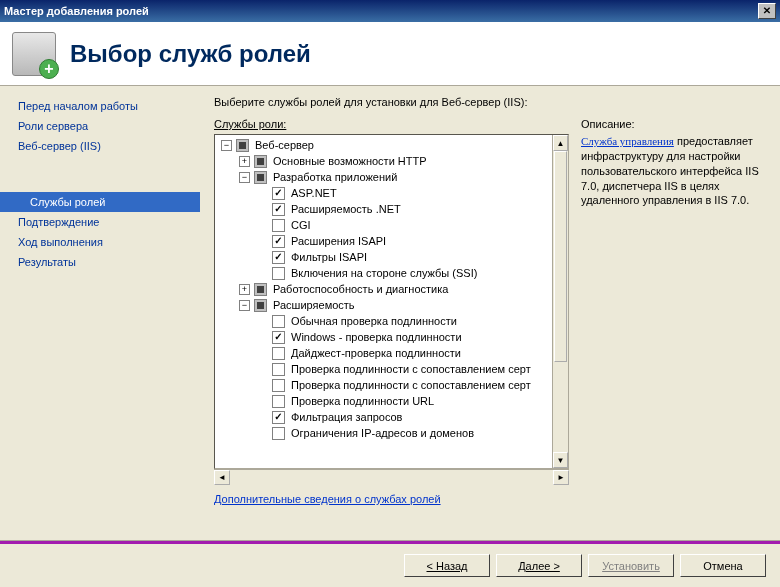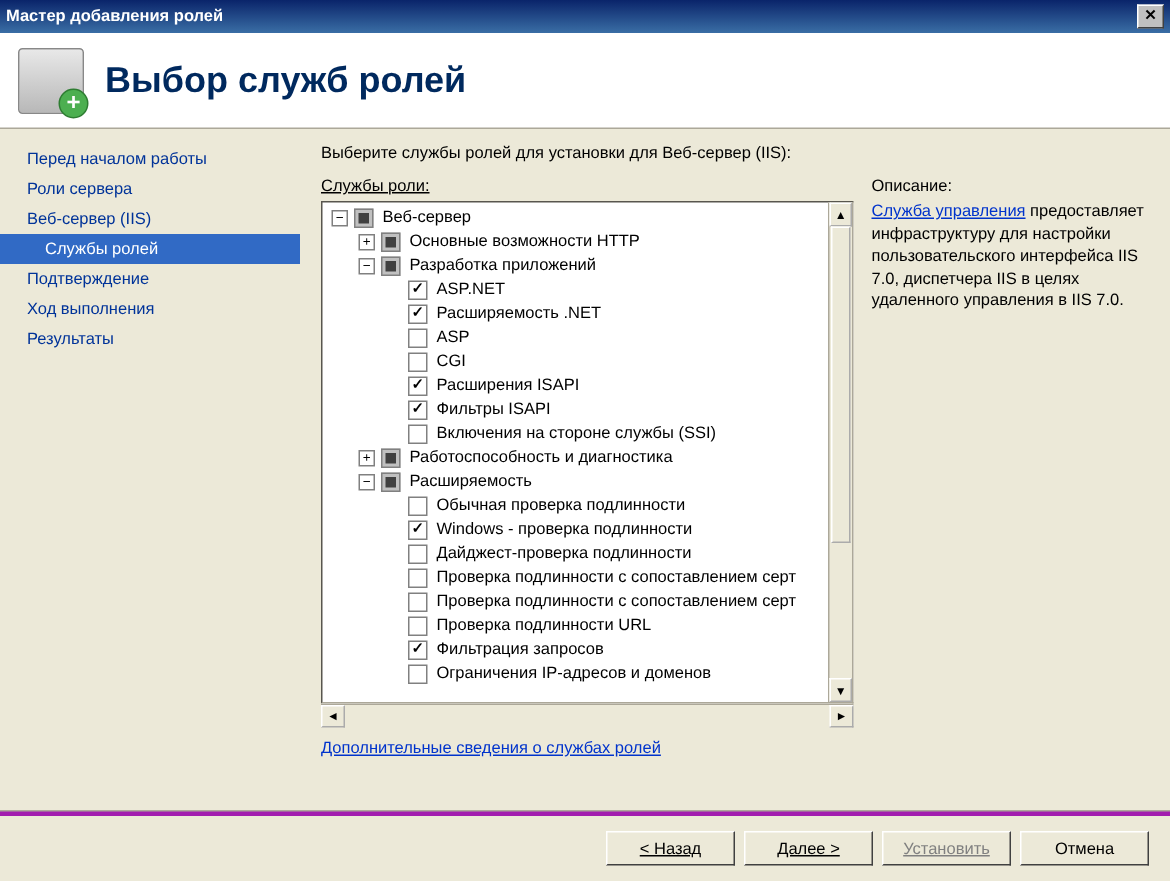--- a/index.html
+++ b/index.html
@@ -68,21 +68,21 @@
   .sidebar .item {
     padding: 4px 10px 4px 18px;
     color: #003399;
     cursor:pointer;
   }
   .sidebar .item.active {
     background: #316ac5;
     color: #fff;
     padding-left: 30px;
   }
-  .sidebar .item.sub { padding-left: 30px; }
+  .sidebar .item.sub { padding-left: 30px; margin-top: 36px; }
   .main {
     flex:1;
     padding: 10px 14px 0 14px;
     display:flex;
     flex-direction:column;
   }
   .intro { margin-bottom: 10px; }
   .columns { display:flex; gap:12px; flex:1; min-height:0; }
   .tree-col { flex:1; display:flex; flex-direction:column; min-width:0;}
   .tree-label { margin-bottom:4px; }
@@ -121,21 +121,21 @@
   .cb.intermediate { background:#c0c0c0; }
   .cb.intermediate::after { content:""; width:7px; height:7px; background:#404040; display:block; }
   .node-label { padding:0 2px; }
   .indent { display:inline-block; flex-shrink:0; }
   .hscroll { height:16px; border-top:1px solid #aca899; background:#ece9d8; display:flex; align-items:center; }
   .hscroll .btn { width:16px; height:15px; border:1px outset #fff; background:#ece9d8; display:flex; align-items:center; justify-content:center; font-size:8px;}
   .hscroll .track { flex:1; background:#ece9d8; }
   .desc-col { width:185px; }
   .desc-label { margin-bottom:4px; }
   .desc-text { line-height:1.35; }
-  .desc-text a { color:#0033cc; text-decoration:underline; cursor:pointer; }
+  .desc-text a { color:#0033cc; text-decoration:underline; cursor:pointer;font-family:Liberation Serif, serif; }
   .more-link { color:#0033cc; text-decoration:underline; cursor:pointer; padding:8px 0; display:inline-block;}
   .footer {
     border-top: 3px solid #a21caf;
     box-shadow: 0 -1px 0 #aca899;
     padding: 10px 14px;
     display:flex;
     justify-content:flex-end;
     gap:6px;
   }
   .footer button {
@@ -213,26 +213,20 @@
               <span class="indent" style="width: 42px;"></span>
               <span class="twisty-spacer"></span>
               <span class="cb checked"></span>
               <span class="node-label">ASP.NET</span>
             </div>
             <div class="tree-node">
               <span class="indent" style="width: 42px;"></span>
               <span class="twisty-spacer"></span>
               <span class="cb checked"></span>
               <span class="node-label">Расширяемость .NET</span>
-            </div>
-            <div class="tree-node">
-              <span class="indent" style="width: 42px;"></span>
-              <span class="twisty-spacer"></span>
-              <span class="cb "></span>
-              <span class="node-label">ASP</span>
             </div>
             <div class="tree-node">
               <span class="indent" style="width: 42px;"></span>
               <span class="twisty-spacer"></span>
               <span class="cb "></span>
               <span class="node-label">CGI</span>
             </div>
             <div class="tree-node">
               <span class="indent" style="width: 42px;"></span>
               <span class="twisty-spacer"></span>

